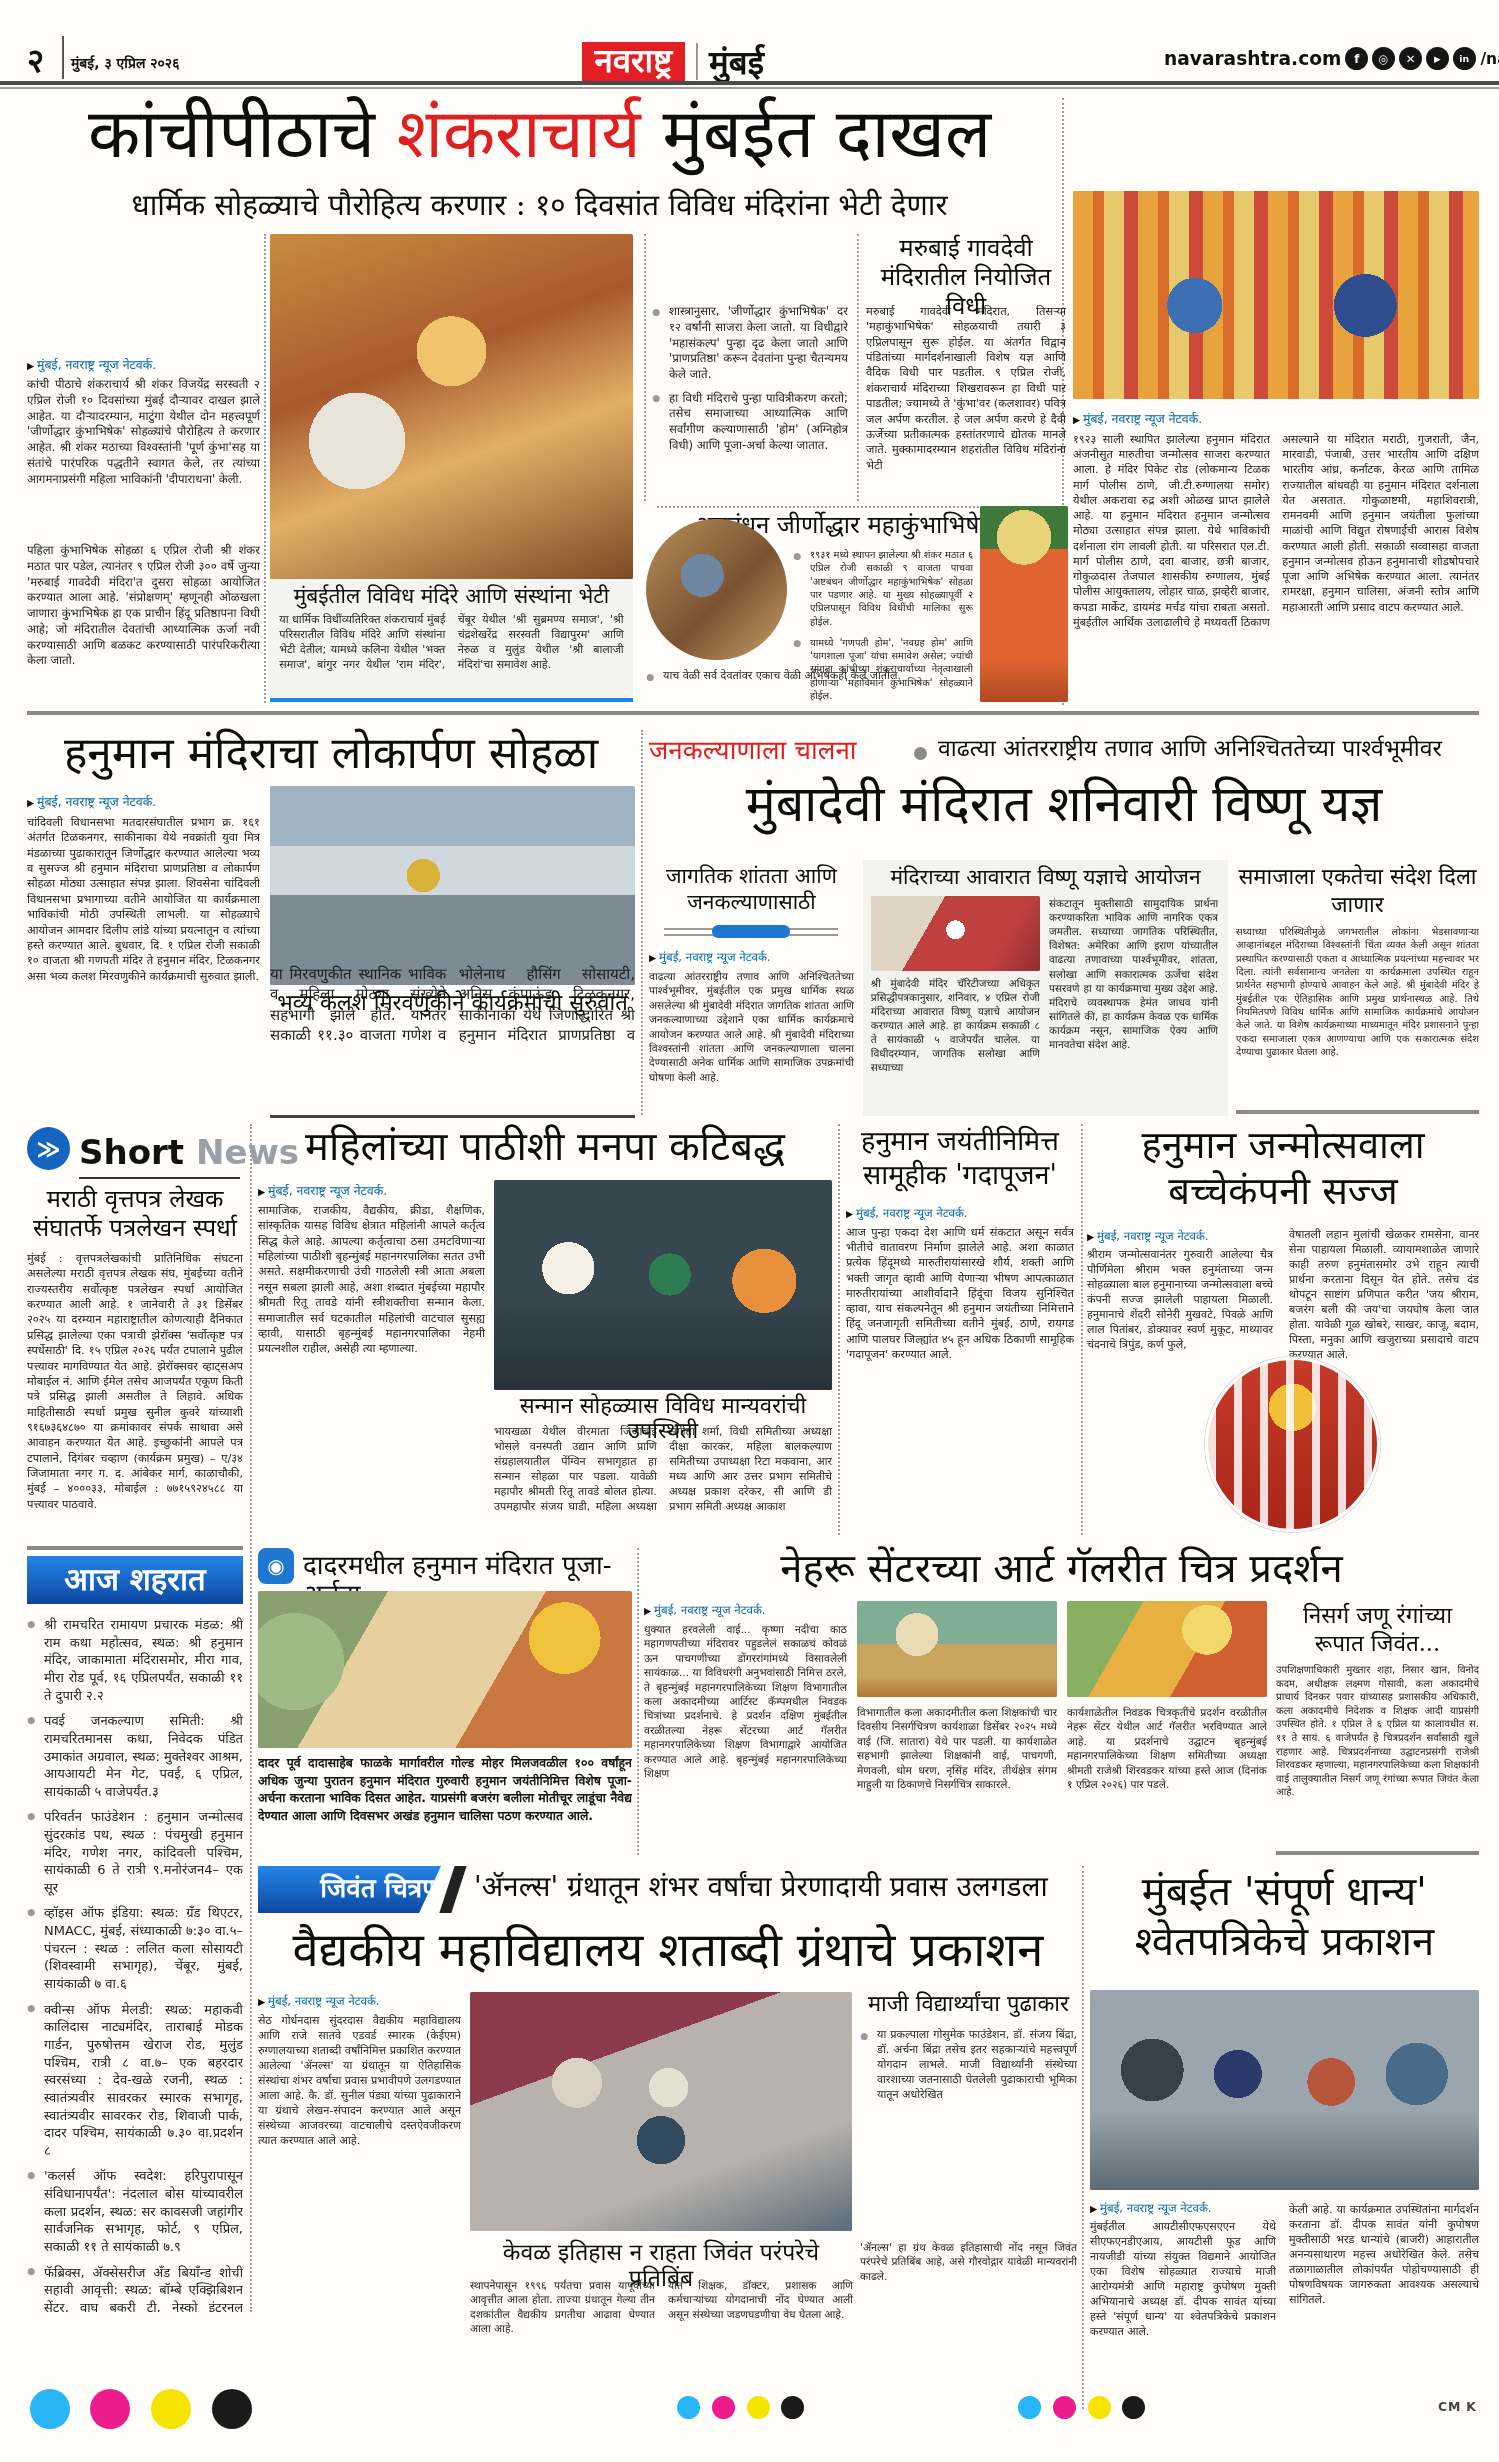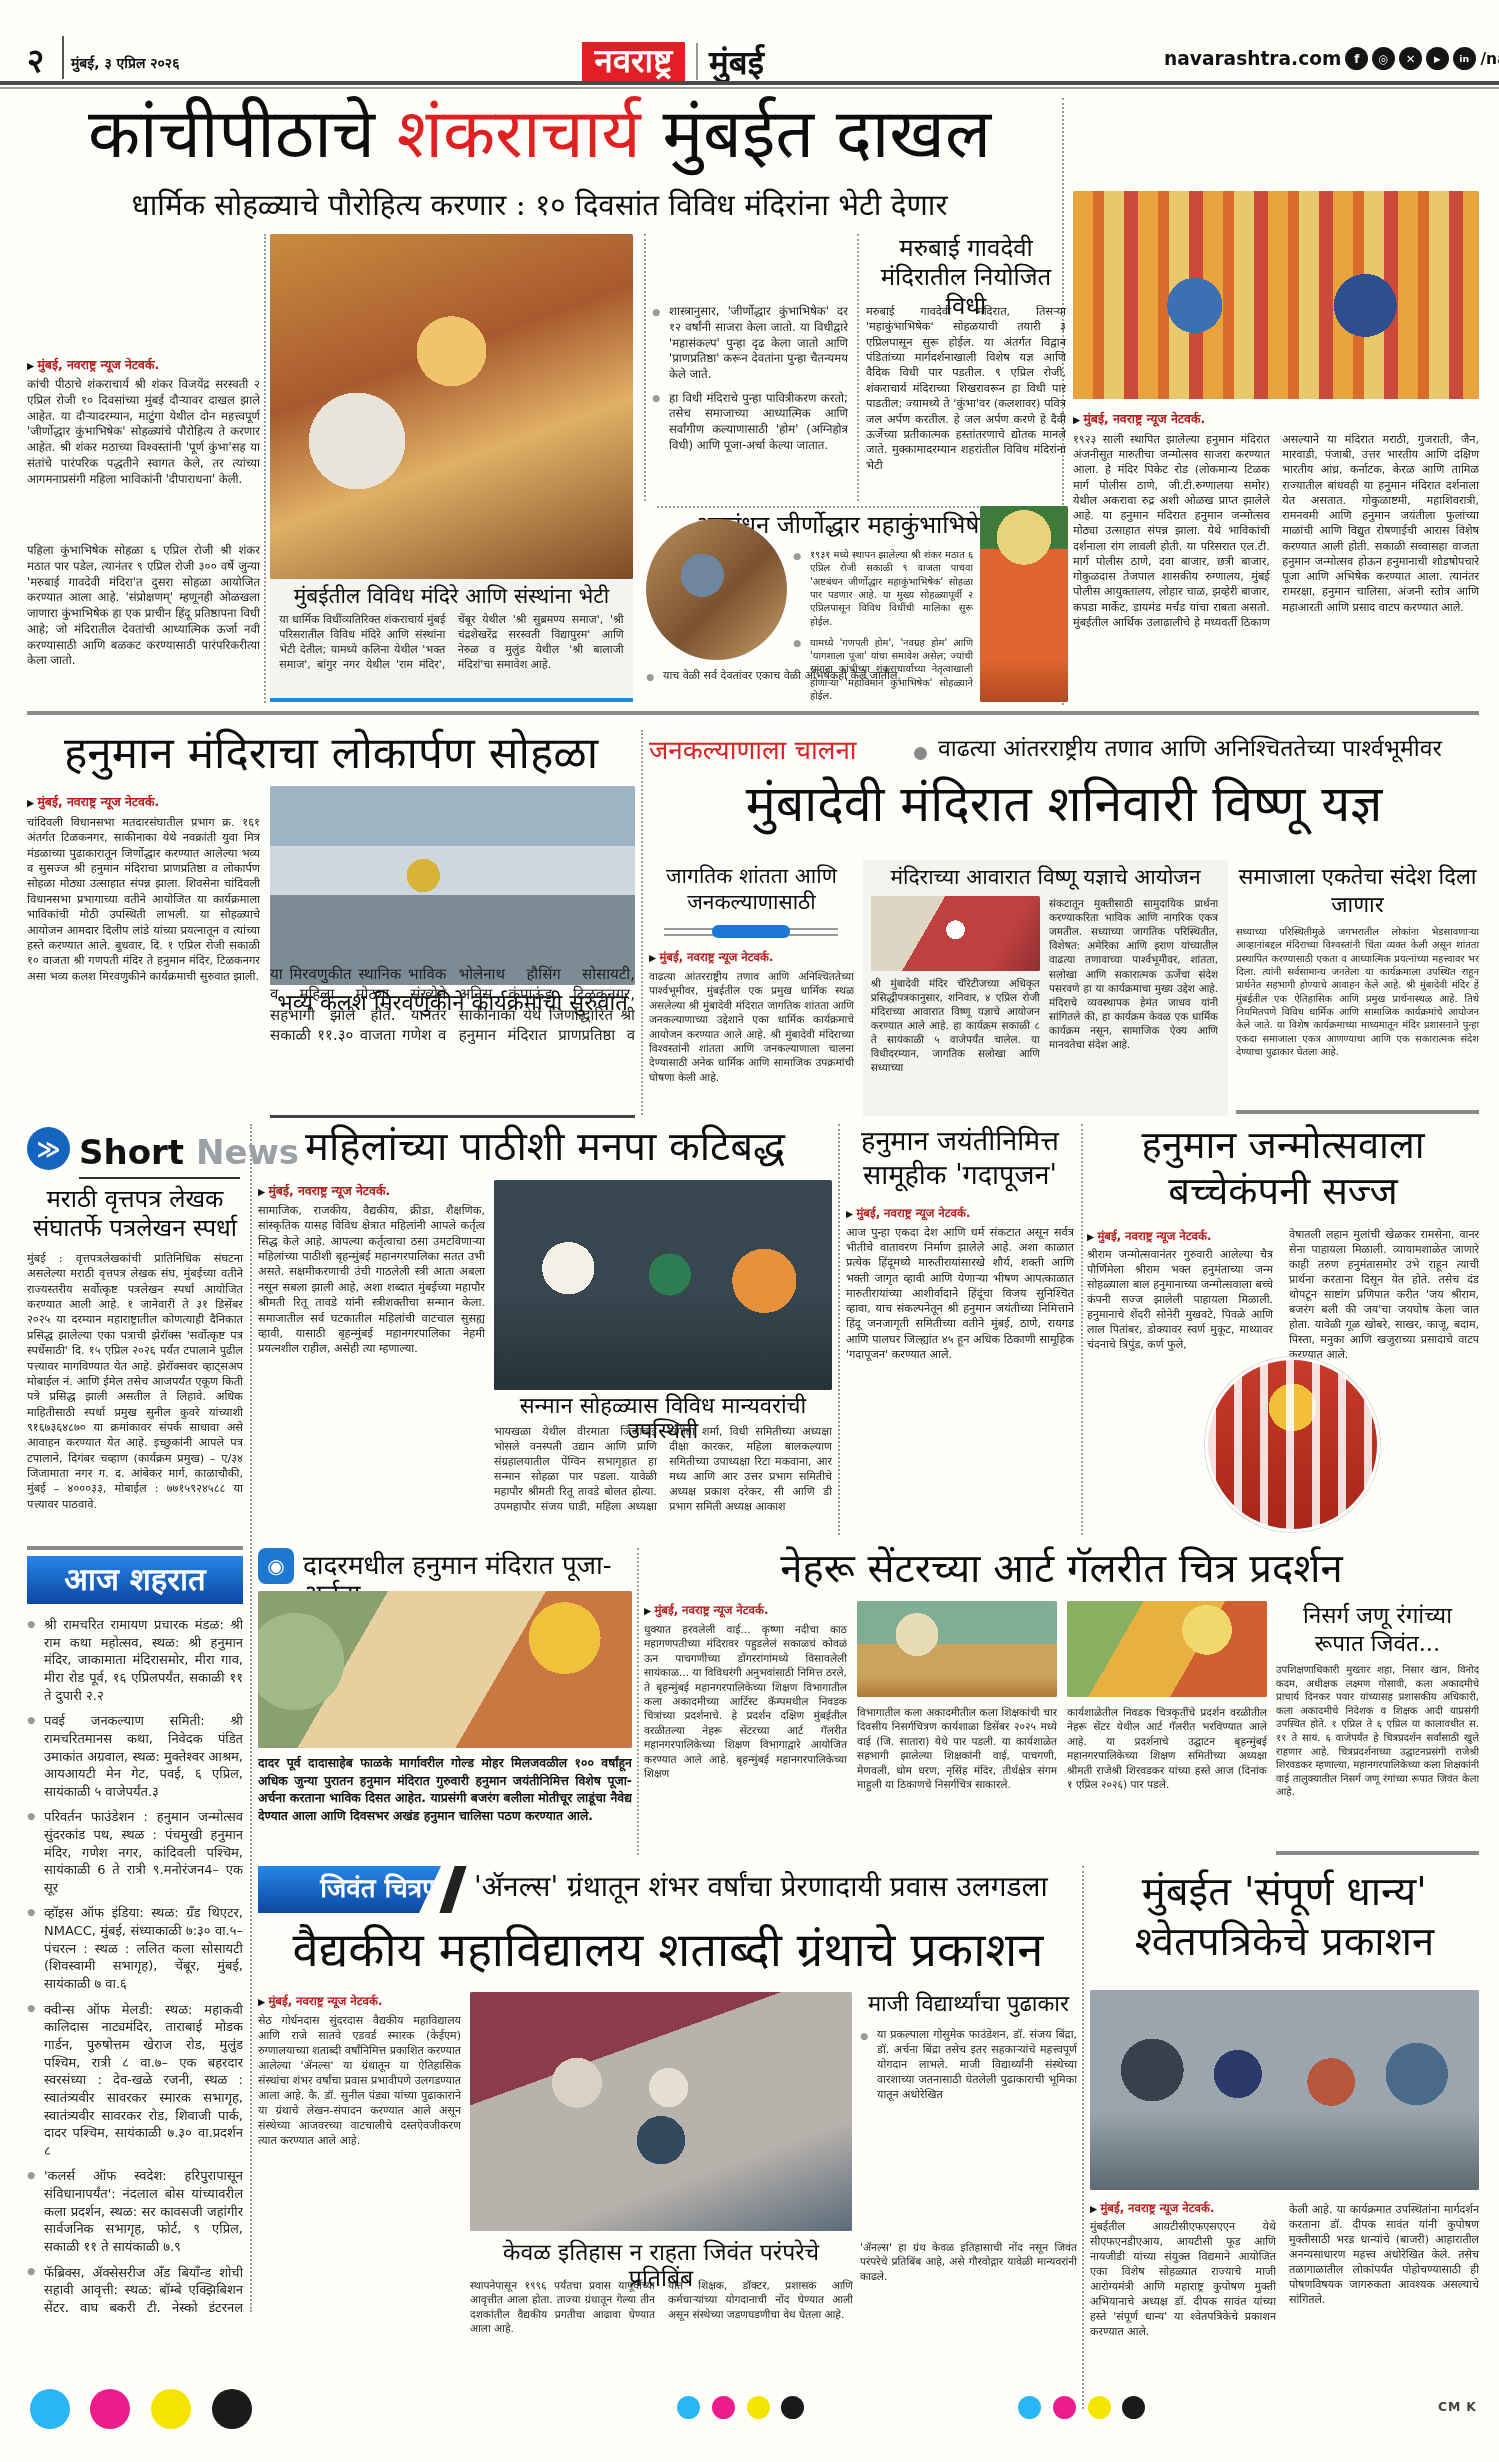--- a/index.html
+++ b/index.html
@@ -2,21 +2,21 @@
 <html style="font-size:12.4px"><head>
 <meta charset="utf-8">
 <style>
   *{margin:0;padding:0;box-sizing:border-box}
   body{background:#e8e8e4;font-family:"DejaVu Sans",sans-serif}
   #page{position:relative;width:1500px;height:2462px;background:#fffefb;margin:0 auto;overflow:hidden;color:#111}
   .abs{position:absolute}
   .b{font-weight:700}
   .c{text-align:center}
   .bt{font-size:11.6px;line-height:1.36;text-align:justify;color:#1d1d1d;overflow:hidden;font-family:"DejaVu Sans",sans-serif}
-  .by{font-weight:700;font-size:12.4px;color:#b91c1c}
+  .by{font-weight:400;font-size:12.4px;color:#0369a1}
   .by::before{content:"▶ ";font-size:9.3px;color:#111}
   .hl{font-weight:400;color:#0d0d0d;line-height:1.12;font-family:"DejaVu Serif","DejaVu Sans",sans-serif}
   .red{color:#e02020}
   .vdot{border-left:2.3px dotted #9b9b9b;width:0}
   .hdot{border-top:2.3px dotted #9b9b9b;height:0}
   .rule{background:#8a8a8a}
   .ph{position:absolute;border-radius:1.6px;overflow:hidden}
   .cap2{column-count:2;column-gap:12.4px}
   ul.blt{list-style:none}
   ul.blt li{position:relative;padding-left:17px;margin-bottom:7.8px}

